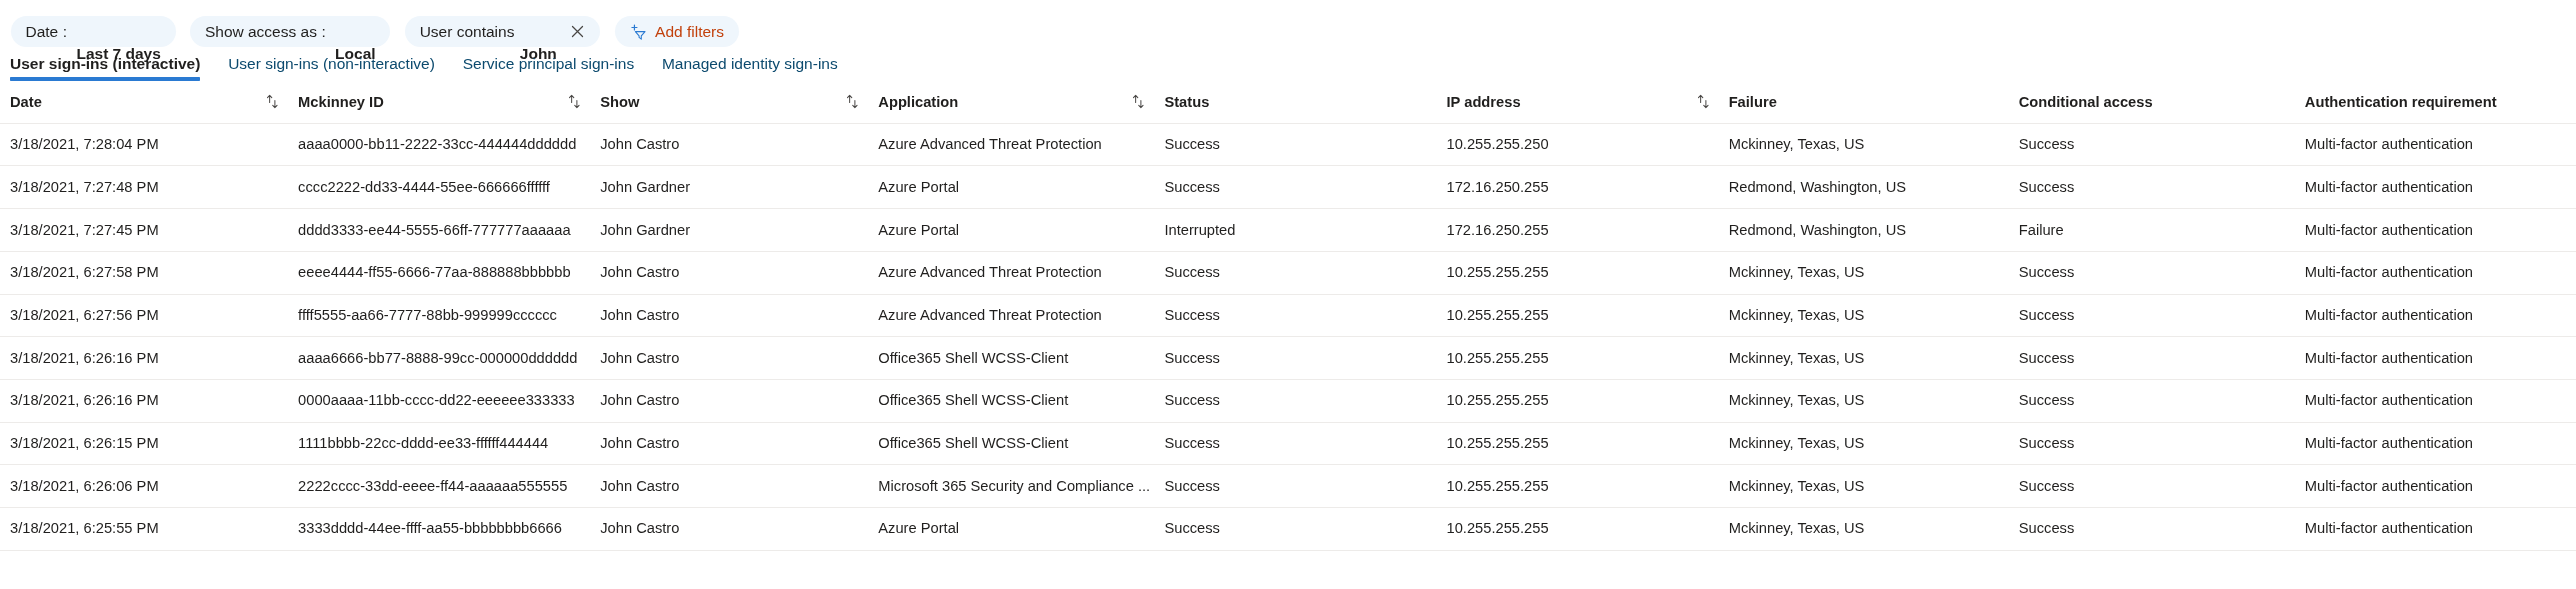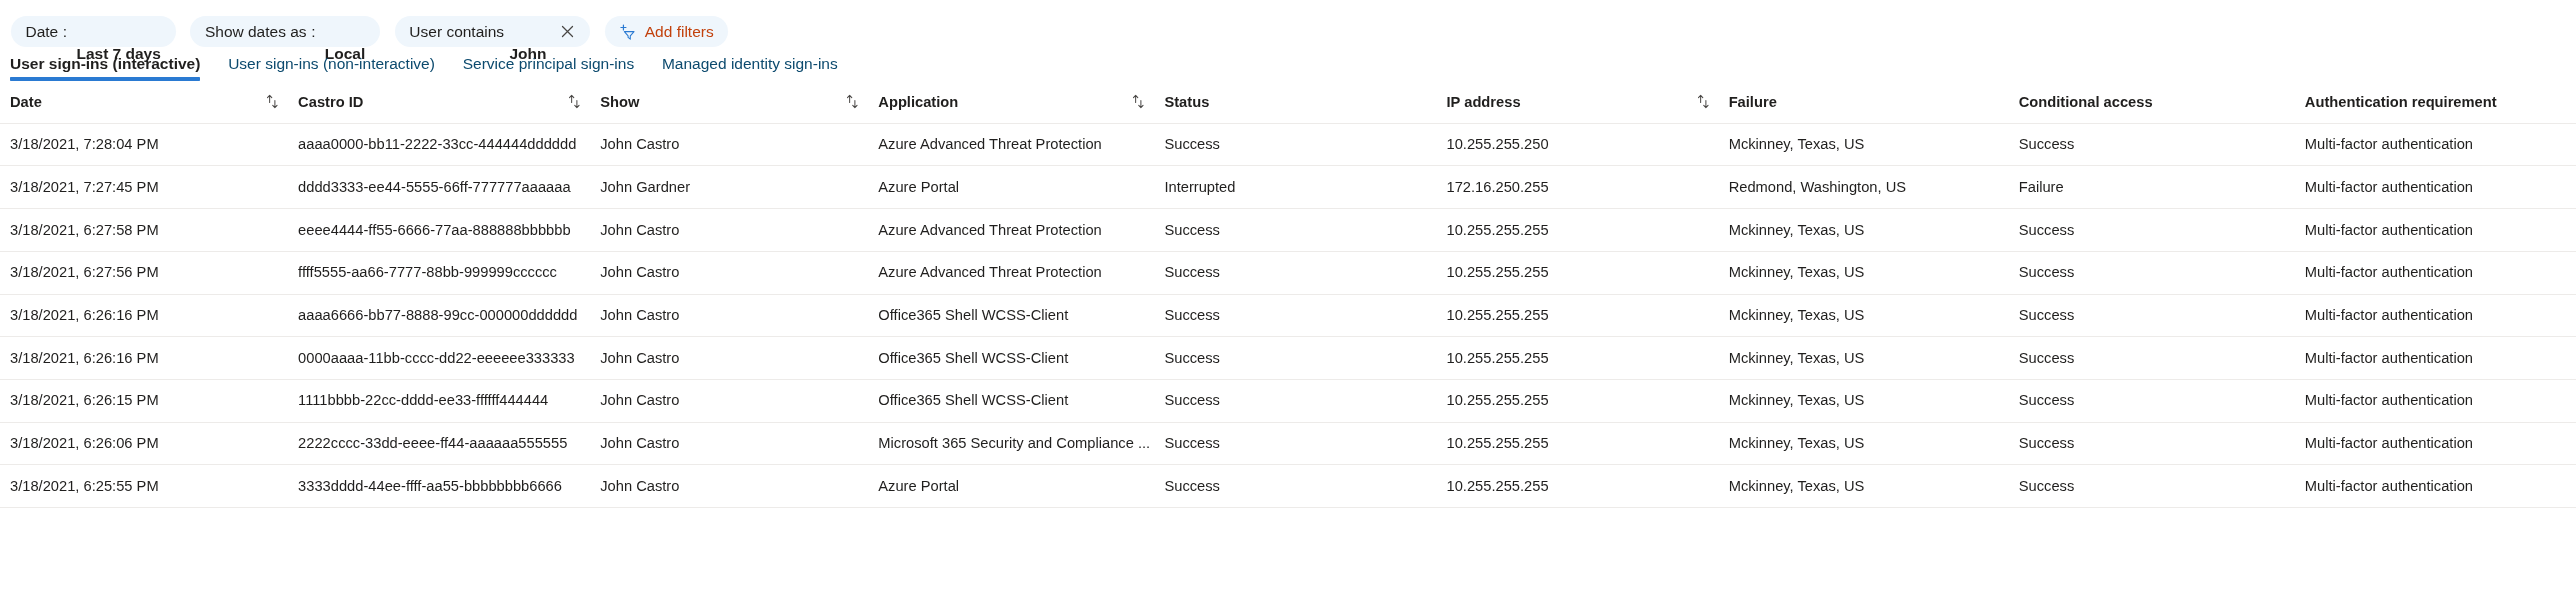--- a/index.html
+++ b/index.html
@@ -154,21 +154,21 @@
 </head>
 <body>
 
 <div class="filter-bar" id="filter-bar">
     <button class="chip">
       <span class="lbl">Date</span>
       <span class="sep">:</span>
       <span class="val">Last 7 days</span>
     </button>
     <button class="chip">
-      <span class="lbl">Show dates as</span>
+      <span class="lbl">Show access as</span>
       <span class="sep">:</span>
       <span class="val">Local</span>
     </button>
     <button class="chip">
       <span class="lbl">User contains</span>
       <span class="val">John</span>
       <span class="chip-close">
         <svg width="17" height="17" viewBox="0 0 22 22" aria-hidden="true">
           <path d="M4.5 4.5 L17.5 17.5 M17.5 4.5 L4.5 17.5" stroke="#484644" stroke-width="1.6" fill="none" stroke-linecap="round"></path>
         </svg>
@@ -212,21 +212,21 @@
             <span class="sort-icon">
               <svg width="17" height="17" viewBox="0 0 22 22" aria-hidden="true">
                 <path d="M7.3 12.2 V3.2 M4.5 6 L7.3 3.0 L10.1 6" stroke="#484644" stroke-width="1.3" fill="none" stroke-linecap="round" stroke-linejoin="round"></path>
                 <path d="M14.1 9.8 V18.8 M11.3 16 L14.1 19 L16.9 16" stroke="#484644" stroke-width="1.3" fill="none" stroke-linecap="round" stroke-linejoin="round"></path>
               </svg>
             </span>
           </div>
         </th>
         <th>
           <div class="hwrap">
-            <span>Castro ID</span>
+            <span>Mckinney ID</span>
             <span class="sort-icon">
               <svg width="17" height="17" viewBox="0 0 22 22" aria-hidden="true">
                 <path d="M7.3 12.2 V3.2 M4.5 6 L7.3 3.0 L10.1 6" stroke="#484644" stroke-width="1.3" fill="none" stroke-linecap="round" stroke-linejoin="round"></path>
                 <path d="M14.1 9.8 V18.8 M11.3 16 L14.1 19 L16.9 16" stroke="#484644" stroke-width="1.3" fill="none" stroke-linecap="round" stroke-linejoin="round"></path>
               </svg>
             </span>
           </div>
         </th>
         <th>
           <div class="hwrap">
@@ -285,20 +285,31 @@
   </thead>
   <tbody id="grid-body">
       <tr>
         <td class="cell-pad">3/18/2021, 7:28:04 PM</td>
         <td class="cell-pad">aaaa0000-bb11-2222-33cc-444444dddddd</td>
         <td class="cell-pad">John Castro</td>
         <td class="cell-pad">Azure Advanced Threat Protection</td>
         <td class="cell-pad">Success</td>
         <td class="cell-pad">10.255.255.250</td>
         <td class="cell-pad">Mckinney, Texas, US</td>
+        <td class="cell-pad">Success</td>
+        <td class="cell-pad">Multi-factor authentication</td>
+      </tr>
+      <tr>
+        <td class="cell-pad">3/18/2021, 7:27:48 PM</td>
+        <td class="cell-pad">cccc2222-dd33-4444-55ee-666666ffffff</td>
+        <td class="cell-pad">John Gardner</td>
+        <td class="cell-pad">Azure Portal</td>
+        <td class="cell-pad">Success</td>
+        <td class="cell-pad">172.16.250.255</td>
+        <td class="cell-pad">Redmond, Washington, US</td>
         <td class="cell-pad">Success</td>
         <td class="cell-pad">Multi-factor authentication</td>
       </tr>
       <tr>
         <td class="cell-pad">3/18/2021, 7:27:45 PM</td>
         <td class="cell-pad">dddd3333-ee44-5555-66ff-777777aaaaaa</td>
         <td class="cell-pad">John Gardner</td>
         <td class="cell-pad">Azure Portal</td>
         <td class="cell-pad">Interrupted</td>
         <td class="cell-pad">172.16.250.255</td>

